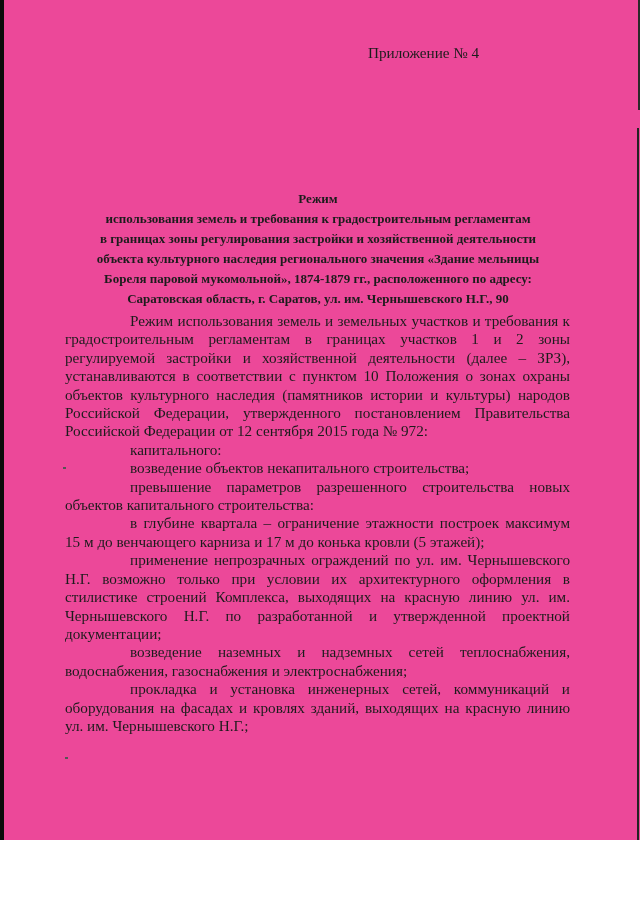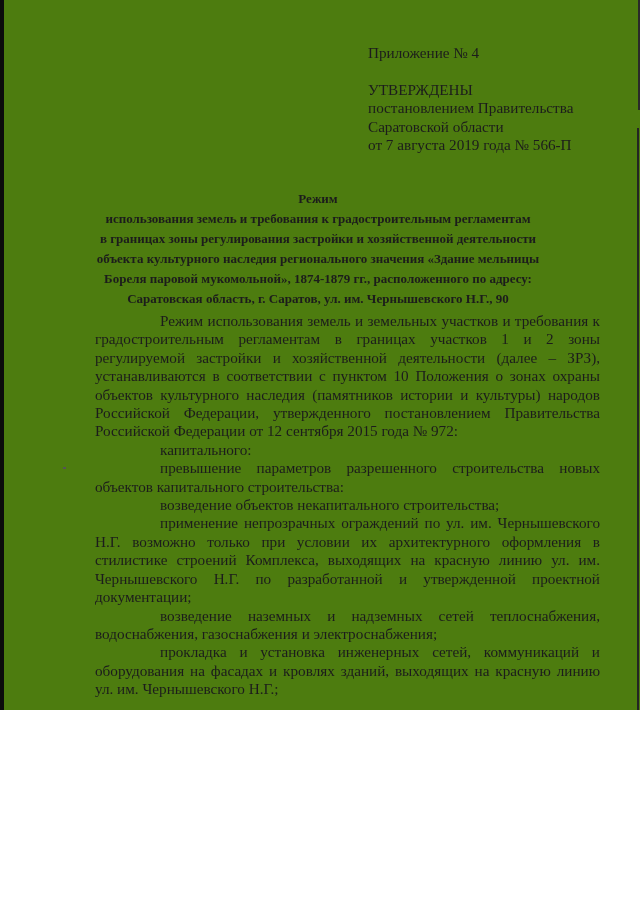--- a/index.html
+++ b/index.html
@@ -1,20 +1,20 @@
 <!DOCTYPE html>
 <html><head>
 <meta charset="utf-8">
 <style>
   html, body { margin: 0; padding: 0; background: #ffffff; }
   .page {
     position: relative;
     width: 640px;
-    height: 710px;
-    background: #4d7c0f;
+    height: 840px;
+    background: #ec4899;
     overflow: hidden;
     font-family: "Liberation Serif", "DejaVu Serif", serif;
     color: #1c1c1c;
   }
   
   .edge-left-bar   { position: absolute; left: 0; top: 0; width: 4px; height: 895px; background: #0b0b0b; }
   .edge-left-blob  { position: absolute; left: 0; top: 894px; width: 7px; height: 10px; background: #0b0b0b; }
   .edge-right-top  { position: absolute; left: 638px; top: 0; width: 1.5px; height: 110px; background: #2a2a2a; }
   .edge-right-main { position: absolute; left: 637px; top: 128px; width: 2px; height: 727px; background: #242424; }
   .speck { position: absolute; background: #555; }
@@ -46,21 +46,20 @@
   }
 
   .body-text {
     position: absolute;
     left: 65px;
     top: 312px;
     width: 505px;
     font-size: 15.2px;
     line-height: 18.4px;
     text-align: justify;
-    margin-left: 30px;
   }
   .body-text p {
     margin: 0;
     text-indent: 65px;
   }
 </style>
 </head>
 <body>
 
 <div class="page">
@@ -68,36 +67,33 @@
   <div class="edge-left-bar"></div>
   <div class="edge-left-blob"></div>
   <div class="edge-right-top"></div>
   <div class="edge-right-main"></div>
   <div class="speck speck1"></div>
   <div class="speck speck2"></div>
   <div class="speck speck3"></div>
 
   <div class="approval-wrap">
     <div class="appendix">Приложение № 4</div>
-    <div class="approval-lines">УТВЕРЖДЕНЫ
-постановлением Правительства
-Саратовской области
-от 7 августа 2019 года № 566-П</div>
   </div>
 
   <div class="doc-title">Режим
 использования земель и требования к градостроительным регламентам
 в границах зоны регулирования застройки и хозяйственной деятельности
 объекта культурного наследия регионального значения «Здание мельницы
 Бореля паровой мукомольной», 1874-1879 гг., расположенного по адресу:
 Саратовская область, г. Саратов, ул. им. Чернышевского Н.Г., 90</div>
 
   <div class="body-text">
     <p>Режим использования земель и земельных участков и требования к градостроительным регламентам в границах участков 1 и 2 зоны регулируемой застройки и хозяйственной деятельности (далее – ЗРЗ), устанавливаются в соответствии с пунктом 10 Положения о зонах охраны объектов культурного наследия (памятников истории и культуры) народов Российской Федерации, утвержденного постановлением Правительства Российской Федерации от 12 сентября 2015 года № 972:</p>
     <p>капитального:</p>
+    <p>возведение объектов некапитального строительства;</p>
     <p>превышение параметров разрешенного строительства новых объектов капитального строительства:</p>
-    <p>возведение объектов некапитального строительства;</p>
+    <p>в глубине квартала – ограничение этажности построек максимум 15 м до венчающего карниза и 17 м до конька кровли (5 этажей);</p>
     <p>применение непрозрачных ограждений по ул. им. Чернышевского Н.Г. возможно только при условии их архитектурного оформления в стилистике строений Комплекса, выходящих на красную линию ул. им. Чернышевского Н.Г. по разработанной и утвержденной проектной документации;</p>
     <p>возведение наземных и надземных сетей теплоснабжения, водоснабжения, газоснабжения и электроснабжения;</p>
     <p>прокладка и установка инженерных сетей, коммуникаций и оборудования на фасадах и кровлях зданий, выходящих на красную линию ул. им. Чернышевского Н.Г.;</p>
   </div>
 
 </div>
 
 </body></html>

